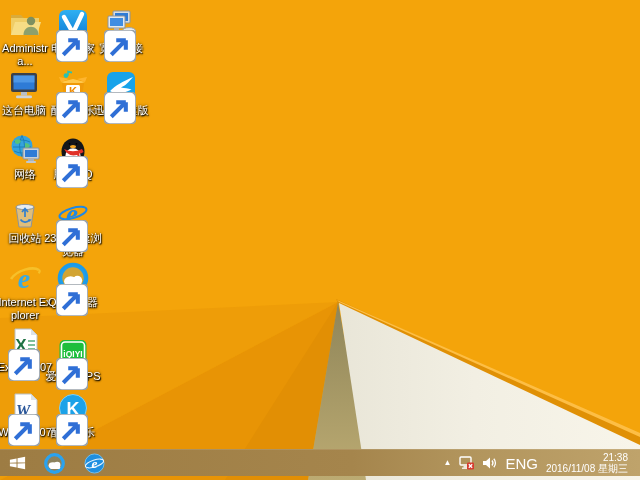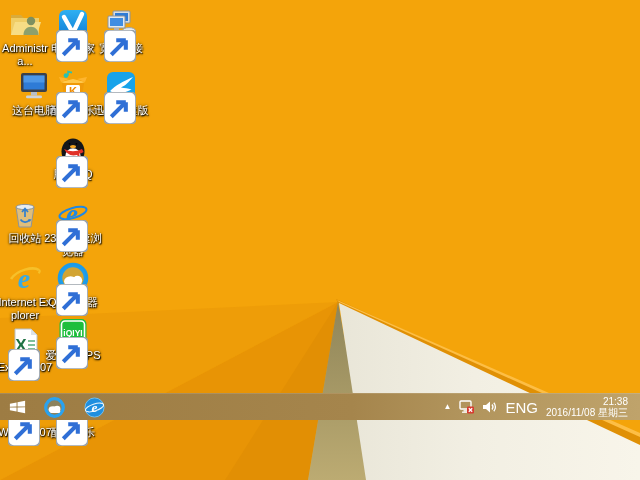--- a/index.html
+++ b/index.html
@@ -1,19 +1,19 @@
 <!DOCTYPE html>
 <html><head>
 <meta charset="utf-8">
 <style>
   html,body{margin:0;padding:0;}
   body{width:640px;height:480px;overflow:hidden;position:relative;
        font-family:"Liberation Sans","DejaVu Sans",sans-serif;
        -webkit-font-smoothing:antialiased;}
-  #stage{position:absolute;inset:0;width:640px;height:420px;}
+  #stage{position:absolute;inset:0;width:640px;height:476px;}
   #wallpaper{position:absolute;inset:0;z-index:0;}
 
   
   #icons{position:absolute;inset:0;z-index:2;}
   .desk-icon{position:absolute;width:48px;text-align:center;cursor:default;}
   .desk-icon .glyph{position:relative;width:32px;height:32px;margin:0 auto;}
   .desk-icon .glyph svg{display:block;width:32px;height:32px;}
   .desk-icon .badge{position:absolute;left:-1px;bottom:-1px;width:11px;height:11px;}
   .desk-icon .lbl{display:block;margin:2px -5px 0 -5px;font-size:11px;line-height:13px;
       color:#fff;text-shadow:0 1px 2px rgba(0,0,0,.95),0 0 3px rgba(0,0,0,.7),1px 1px 1px rgba(0,0,0,.8);
@@ -106,21 +106,21 @@
           </svg>
           <span class="badge">
             <svg viewBox="0 0 11 11" xmlns="http://www.w3.org/2000/svg">
               <rect x="0" y="0" width="11" height="11" rx="2" fill="#fff" stroke="#9aa3ab" stroke-width=".6"></rect>
               <path d="M2.5 8.5 L7.5 3.5 M7.5 3.5 H4.2 M7.5 3.5 V6.8" fill="none" stroke="#2f6fd6" stroke-width="1.4"></path>
             </svg>
           </span>
         </div>
         <span class="lbl">宽带连接</span>
       </div>
-      <div class="desk-icon" style="left: 10px; top: 70px;">
+      <div class="desk-icon" style="left: 0; top: 70px;">
         <div class="glyph">
           <svg viewBox="0 0 32 32" xmlns="http://www.w3.org/2000/svg">
             <rect x="3" y="3" width="26" height="19" rx="2" fill="#3a4049"></rect>
             <rect x="5.5" y="5.5" width="21" height="14" fill="#2e7bd6"></rect>
             <rect x="5.5" y="5.5" width="21" height="7" fill="#5ba4ec" opacity=".7"></rect>
             <rect x="13" y="22" width="6" height="3.5" fill="#b7bec6"></rect>
             <rect x="8" y="25.5" width="16" height="2.8" rx="1.2" fill="#cdd3d9"></rect>
           </svg>
         </div>
         <span class="lbl">这台电脑</span>
@@ -154,20 +154,34 @@
             <path d="M5 21 C9 22.5 13 22.5 17 21.5 L14 25 z" fill="#fff"></path>
           </svg>
           <span class="badge">
             <svg viewBox="0 0 11 11" xmlns="http://www.w3.org/2000/svg">
               <rect x="0" y="0" width="11" height="11" rx="2" fill="#fff" stroke="#9aa3ab" stroke-width=".6"></rect>
               <path d="M2.5 8.5 L7.5 3.5 M7.5 3.5 H4.2 M7.5 3.5 V6.8" fill="none" stroke="#2f6fd6" stroke-width="1.4"></path>
             </svg>
           </span>
         </div>
         <span class="lbl">迅雷极速版</span>
+      </div>
+      <div class="desk-icon" style="left: 1px; top: 134px;">
+        <div class="glyph">
+          <svg viewBox="0 0 32 32" xmlns="http://www.w3.org/2000/svg">
+            <circle cx="13" cy="12" r="10.5" fill="#35a3dc"></circle>
+            <path d="M5 8 q8 -4 16 0 M4 13 h18 M5 17 q8 4 16 0 M13 1.5 q-5 10 0 21 M13 1.5 q5 10 0 21" fill="none" stroke="#1c7fb8" stroke-width="1"></path>
+            <path d="M6 6 q4 -2 6 1 q-1 3 -4 3 q-3 -1 -2 -4z M16 9 q4 0 5 3 q-2 3 -5 2 z" fill="#57c27a"></path>
+            <rect x="14" y="14" width="16" height="11" rx="1" fill="#c9cfd5" stroke="#8b949c"></rect>
+            <rect x="16" y="16" width="12" height="7" fill="#2e7bd6"></rect>
+            <rect x="19" y="25" width="6" height="2" fill="#aab2ba"></rect>
+            <rect x="17" y="27" width="10" height="2" rx="1" fill="#c2c8ce"></rect>
+          </svg>
+        </div>
+        <span class="lbl">网络</span>
       </div>
       <div class="desk-icon" style="left: 49px; top: 134px;">
         <div class="glyph">
           <svg viewBox="0 0 32 32" xmlns="http://www.w3.org/2000/svg">
             <ellipse cx="16" cy="17.5" rx="11.5" ry="13" fill="#14161a"></ellipse>
             <ellipse cx="16" cy="22" rx="7.6" ry="7.8" fill="#fff"></ellipse>
             <ellipse cx="12.4" cy="9.6" r="1.9" fill="#fff"></ellipse>
             <ellipse cx="19.6" cy="9.6" r="1.9" fill="#fff"></ellipse>
             <circle cx="12.6" cy="9.8" r="0.9" fill="#000"></circle>
             <circle cx="19.4" cy="9.8" r="0.9" fill="#000"></circle>
@@ -251,21 +265,21 @@
           </svg>
           <span class="badge">
             <svg viewBox="0 0 11 11" xmlns="http://www.w3.org/2000/svg">
               <rect x="0" y="0" width="11" height="11" rx="2" fill="#fff" stroke="#9aa3ab" stroke-width=".6"></rect>
               <path d="M2.5 8.5 L7.5 3.5 M7.5 3.5 H4.2 M7.5 3.5 V6.8" fill="none" stroke="#2f6fd6" stroke-width="1.4"></path>
             </svg>
           </span>
         </div>
         <span class="lbl">Excel 2007</span>
       </div>
-      <div class="desk-icon" style="left: 49px; top: 315px;">
+      <div class="desk-icon" style="left: 49px; top: 336px;">
         <div class="glyph">
           <svg viewBox="0 0 32 32" xmlns="http://www.w3.org/2000/svg">
             <rect x="2.5" y="4" width="27" height="24" rx="5" fill="#1dbe3c"></rect>
             <rect x="4.5" y="6" width="23" height="20" rx="3.5" fill="none" stroke="#fff" stroke-width="1.6"></rect>
             <text id="iqiyi-txt" x="16" y="20.5" font-size="8.5" font-weight="bold" text-anchor="middle" fill="#fff" font-family="'Liberation Sans',sans-serif">iQIYI</text>
           </svg>
           <span class="badge">
             <svg viewBox="0 0 11 11" xmlns="http://www.w3.org/2000/svg">
               <rect x="0" y="0" width="11" height="11" rx="2" fill="#fff" stroke="#9aa3ab" stroke-width=".6"></rect>
               <path d="M2.5 8.5 L7.5 3.5 M7.5 3.5 H4.2 M7.5 3.5 V6.8" fill="none" stroke="#2f6fd6" stroke-width="1.4"></path>

